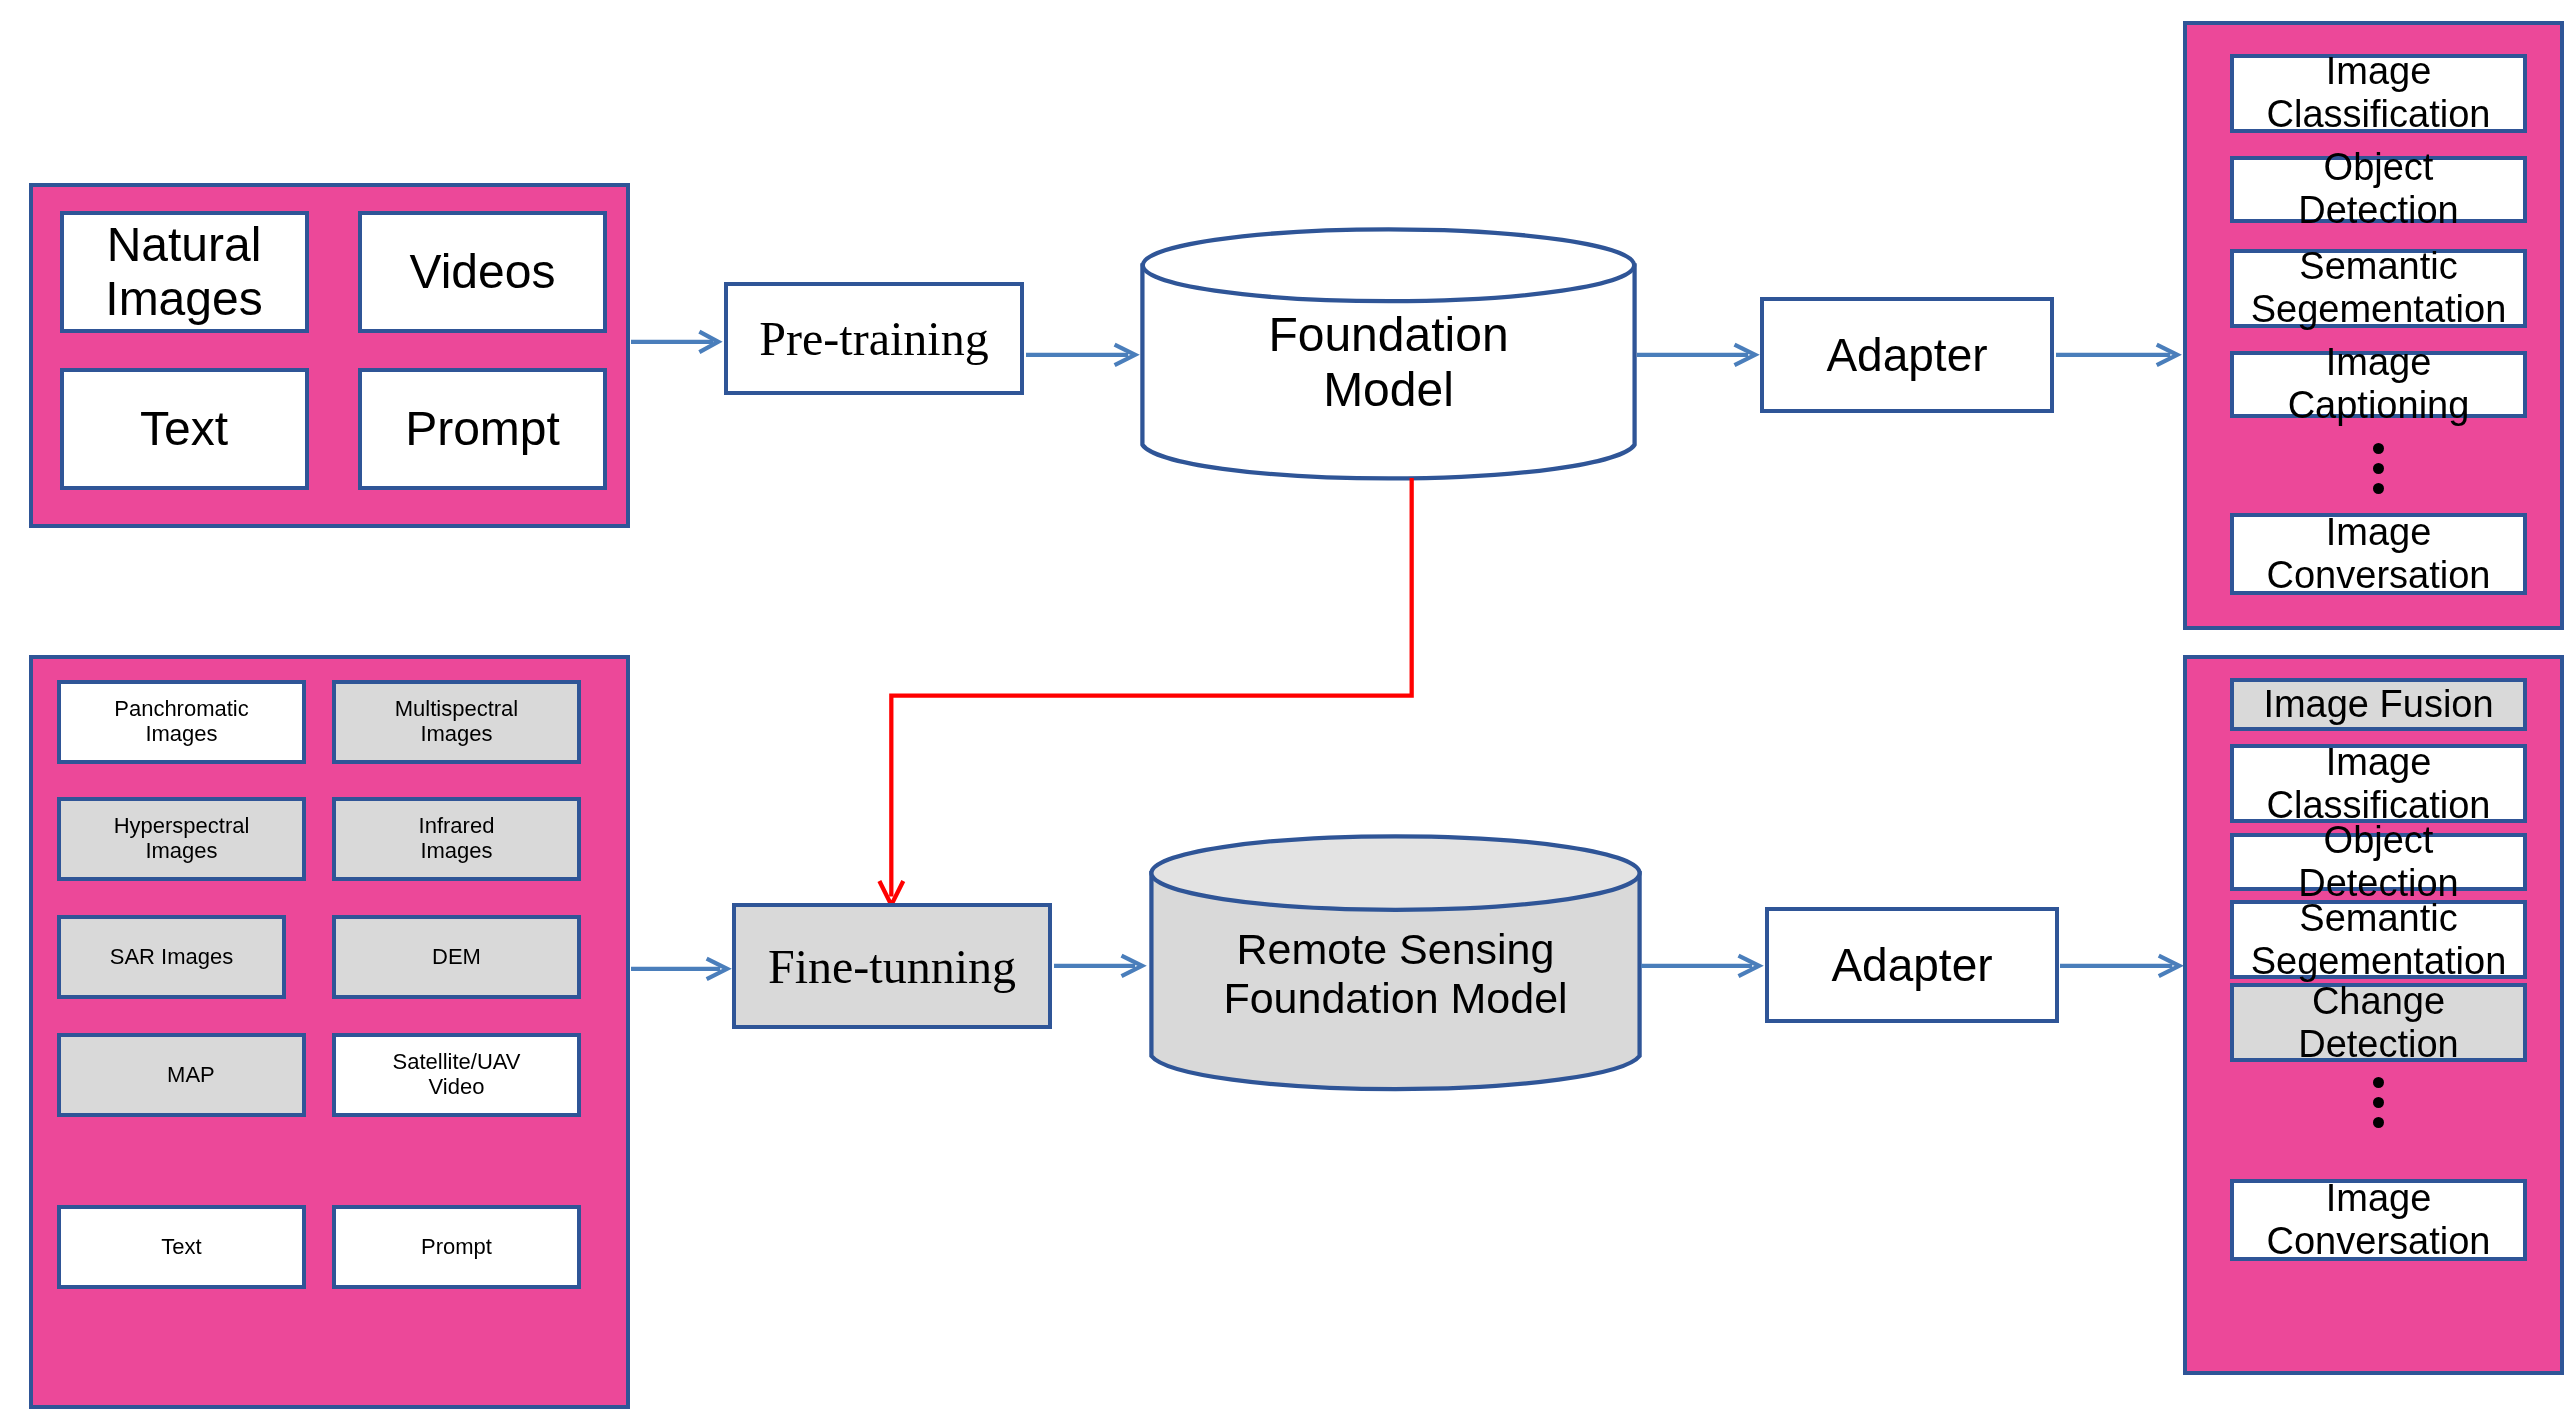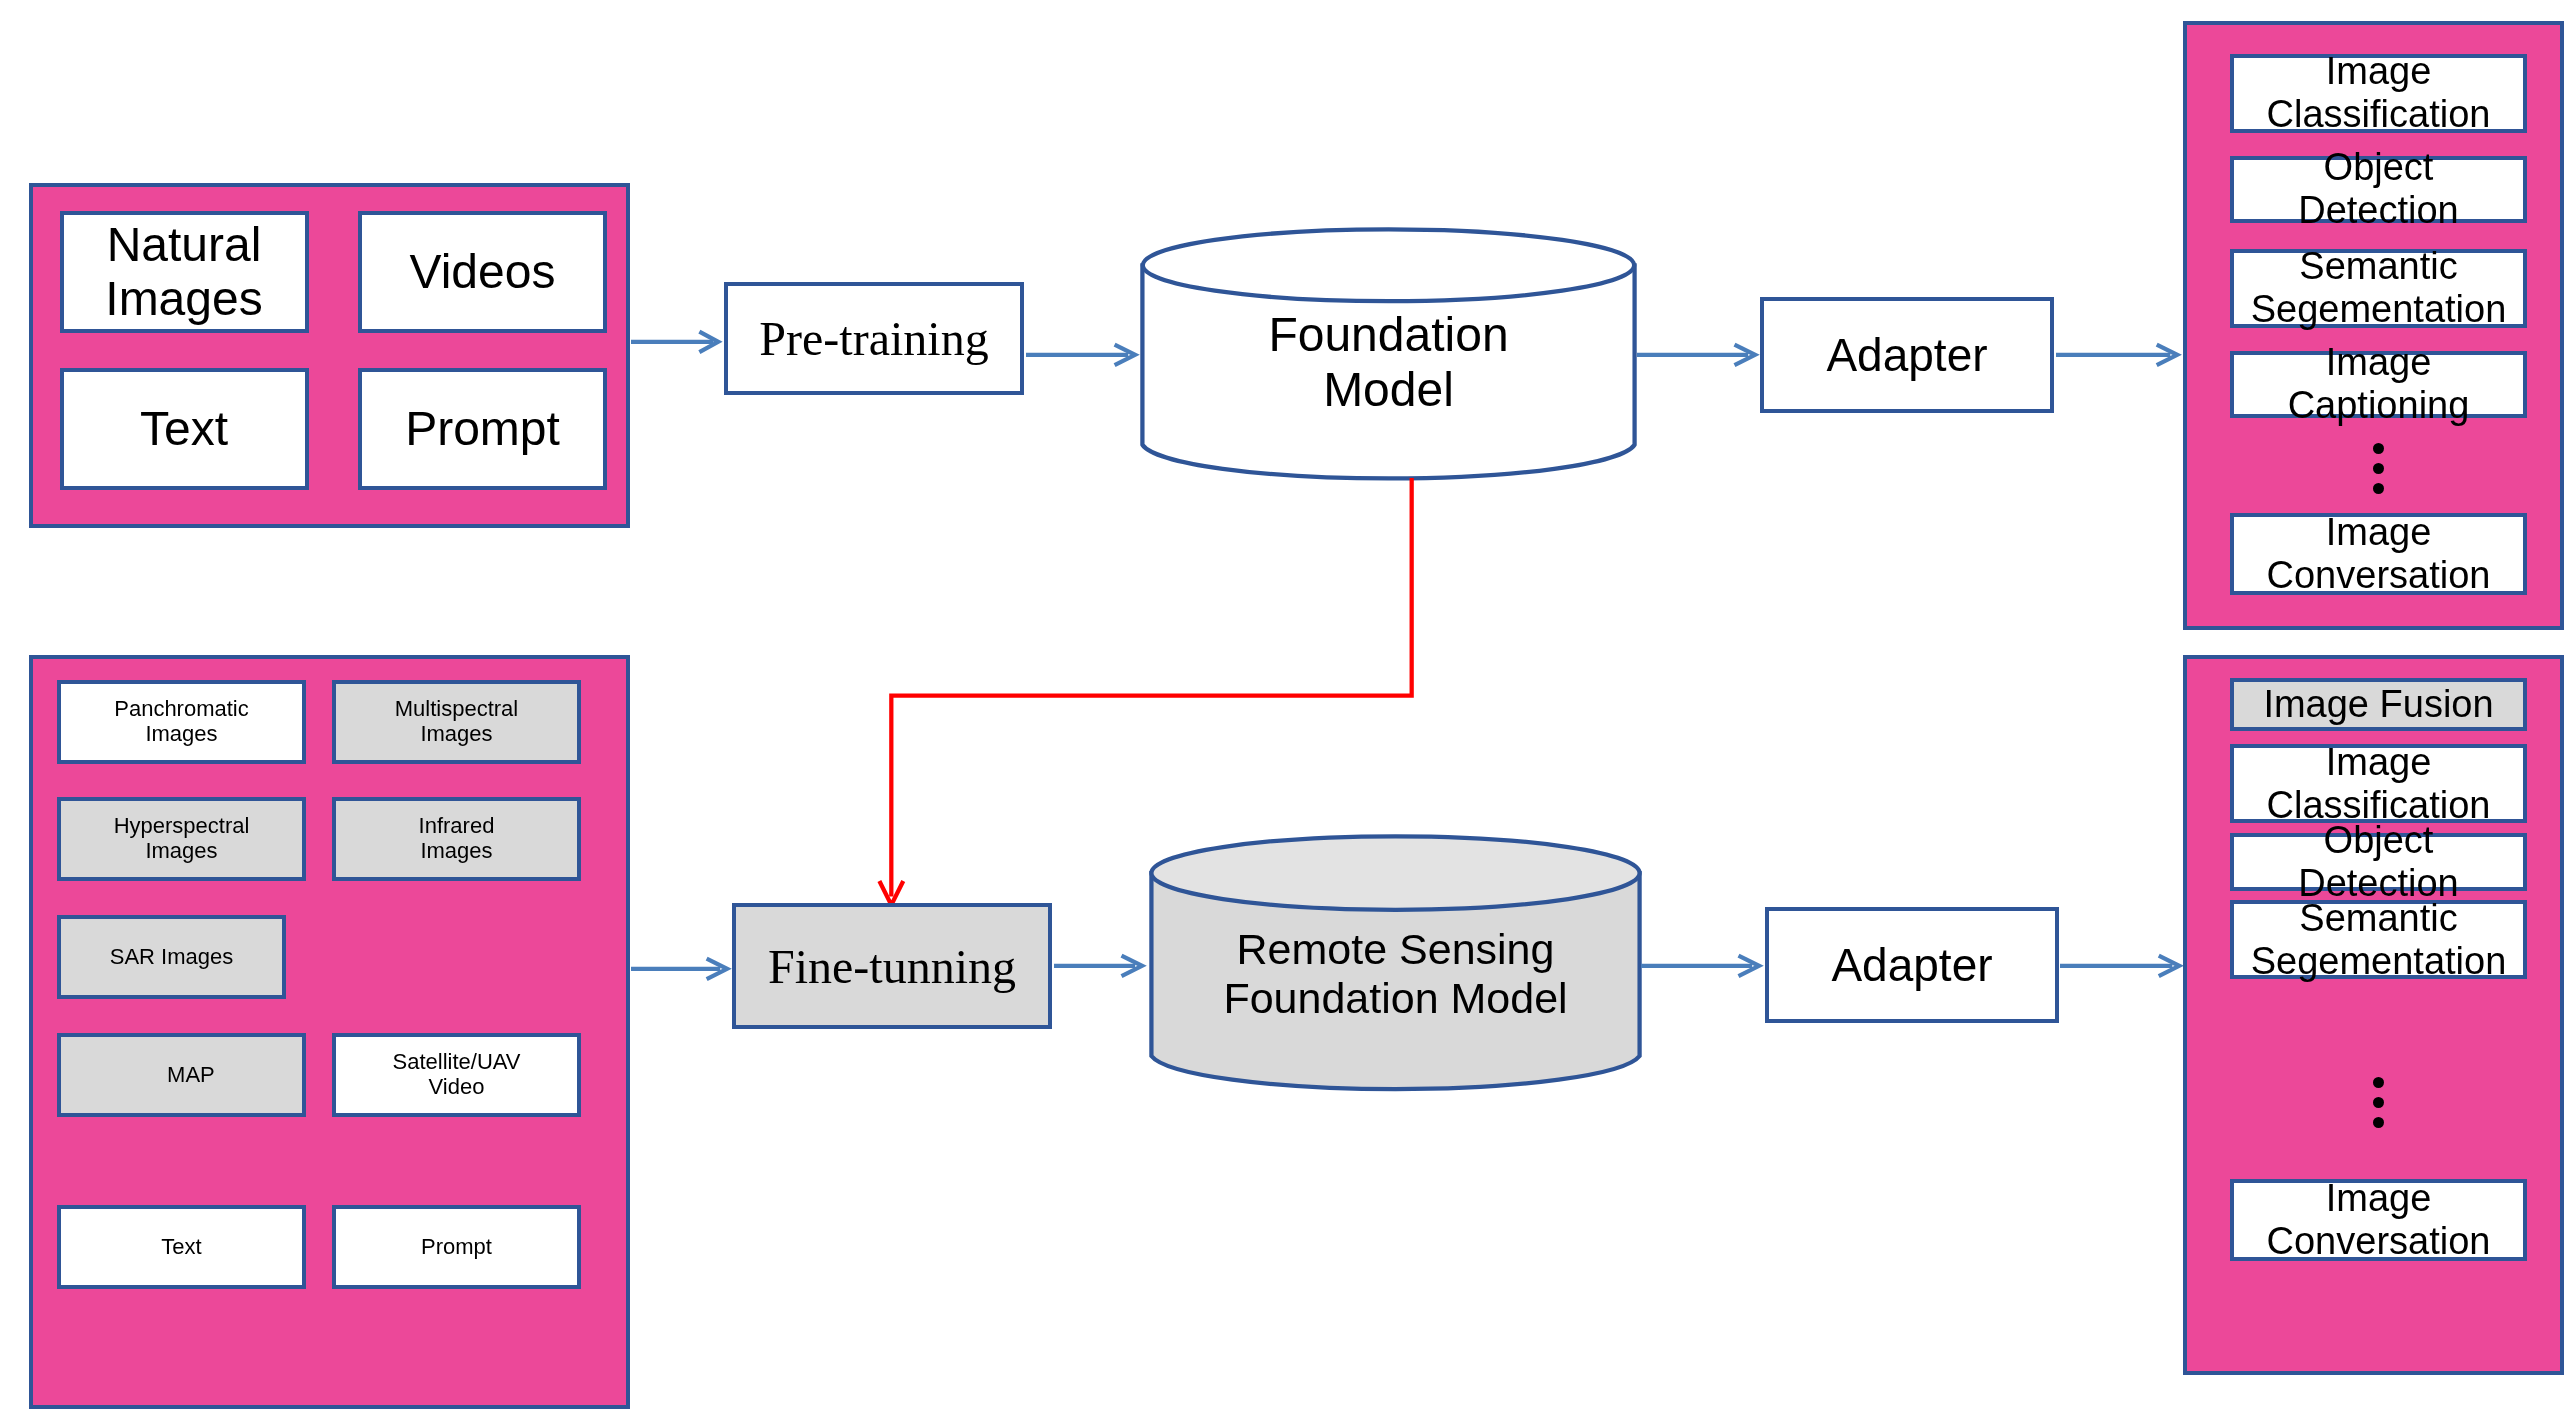--- a/index.html
+++ b/index.html
@@ -120,20 +120,21 @@
 Images</div>
     <div class="cell f-sm gray" style="left:299px;top:20.5px;width:249px;height:84px;white-space:pre-line;">Multispectral
 Images</div>
 
     <div class="cell f-sm gray" style="left:24px;top:138px;width:249px;height:84px;white-space:pre-line;">Hyperspectral
 Images</div>
     <div class="cell f-sm gray" style="left:299px;top:138px;width:249px;height:84px;white-space:pre-line;">Infrared
 Images</div>
 
     <div class="cell f-sm gray" style="left:24px;top:256px;width:229px;height:84px;white-space:pre-line;">SAR Images</div>
+    <div class="cell f-sm gray" style="left:299px;top:256px;width:249px;height:84px;white-space:pre-line;">DEM</div>
 
     <div class="cell f-sm gray" style="left:24px;top:374px;width:249px;height:84px;white-space:pre-line;padding-left:24px;">MAP</div>
     <div class="cell f-sm" style="left:299px;top:374px;width:249px;height:84px;white-space:pre-line;">Satellite/UAV
 Video</div>
 
     <div class="cell f-sm" style="left:24px;top:546px;width:249px;height:84px;white-space:pre-line;">Text</div>
     <div class="cell f-sm" style="left:299px;top:546px;width:249px;height:84px;white-space:pre-line;">Prompt</div>
   </div>
 
   <div class="arrow" style="left:631px;top:956px;width:102px;height:25.6px;">
@@ -177,20 +178,22 @@
     </svg>
   </div>
 
   <div class="panel" style="left:2183px;top:655px;width:381px;height:720px;">
     <div class="cell f-med gray" style="left:43px;top:19px;width:297px;height:53px;white-space:pre-line;">Image Fusion</div>
     <div class="cell f-med" style="left:43px;top:85px;width:297px;height:79px;white-space:pre-line;">Image
 Classification</div>
     <div class="cell f-med" style="left:43px;top:174px;width:297px;height:58px;white-space:pre-line;">Object Detection</div>
     <div class="cell f-med" style="left:43px;top:241px;width:297px;height:79px;white-space:pre-line;">Semantic
 Segementation</div>
+    <div class="cell f-med gray" style="left:43px;top:324px;width:297px;height:79px;white-space:pre-line;">Change
+Detection</div>
     <div class="vdots" style="left:43px;top:418px;width:297px;height:51px;align-items:center;">
       <i></i>
         <i></i>
         <i></i>
     </div>
     <div class="cell f-med" style="left:43px;top:520px;width:297px;height:82px;white-space:pre-line;">Image
 Conversation</div>
   </div>
 
 </div>

